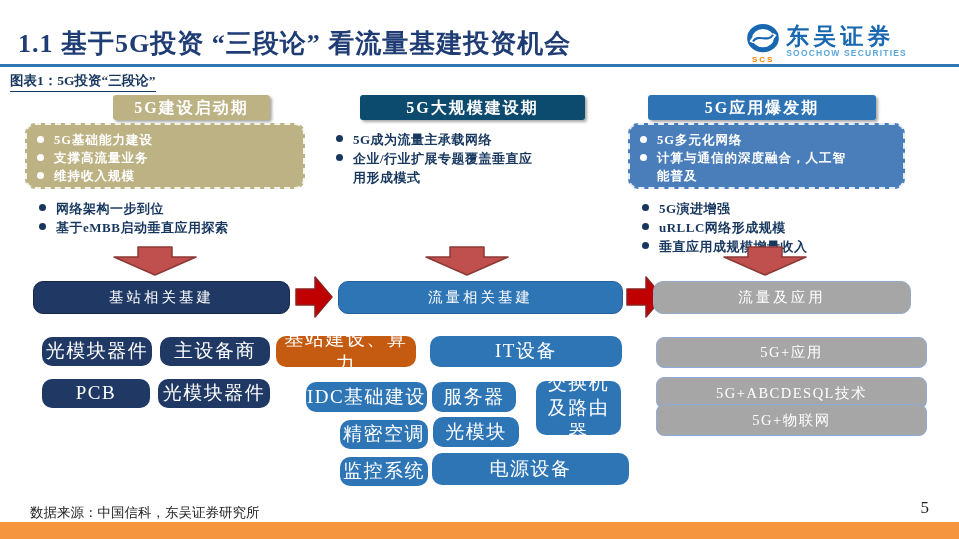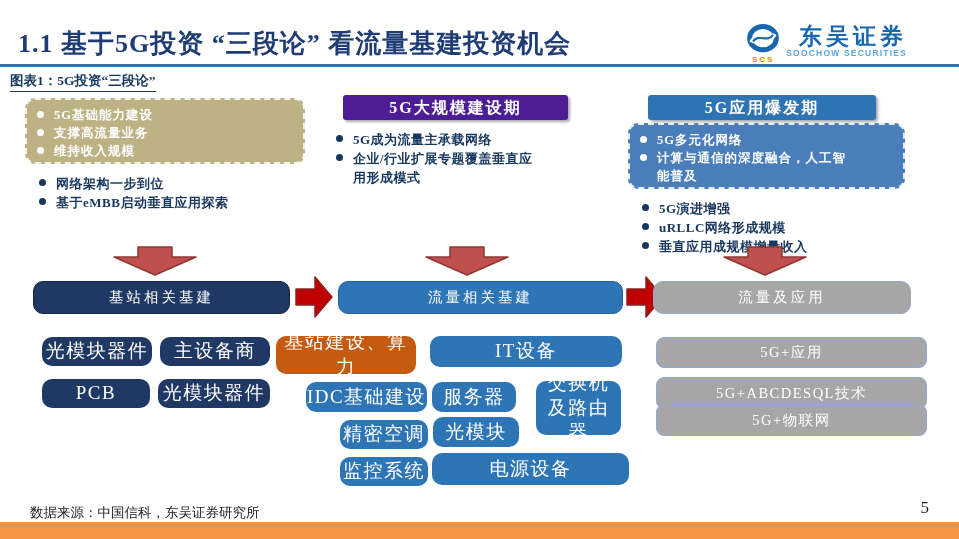--- a/index.html
+++ b/index.html
@@ -15,34 +15,34 @@
   }
   .title-rule { position:absolute; left:0; top:64px; width:959px; height:3px; background:#2E75B6; }
   .figure-label {
     position:absolute; left:10px; top:72px; font-size:13.5px; font-weight:bold;
     color:#17375E; border-bottom:1.5px solid #17375E; padding-bottom:1px;
   }
   .logo { position:absolute; right:52px; top:24px; display:flex; align-items:flex-start; gap:6px;
           font-family:"Liberation Sans","DejaVu Sans",sans-serif; }
   .logo-icon-wrap { display:flex; flex-direction:column; align-items:center; }
   .logo-scs { font-size:8px; font-weight:bold; color:#F08300; letter-spacing:2px; margin-top:-3px; }
-  .logo-cn { font-size:23px; font-weight:bold; color:#1767B1; letter-spacing:4px; line-height:24px;text-align:right; }
+  .logo-cn { font-size:23px; font-weight:bold; color:#1767B1; letter-spacing:4px; line-height:24px; }
   .logo-en { font-size:8.5px; font-weight:bold; color:#5BA6DC; letter-spacing:1.2px; }
   
   .stage { position:absolute; top:95px; }
   #stage1 { left:25px;  width:280px; }
   #stage2 { left:322px; width:286px; }
   #stage3 { left:628px; width:277px; }
   .stage-header {
     height:25px; line-height:25px; text-align:center; color:#ffffff;
     font-size:16px; font-weight:bold; letter-spacing:2px; border-radius:3px;
     box-shadow:2px 2px 3px rgba(0,0,0,0.35);
   }
   #stage1 .stage-header { width:157px; margin-left:88px; background:#BDB283; }
-  #stage2 .stage-header { width:225px; margin-left:21px; background:#4c1d95; }
+  #stage2 .stage-header { width:225px; margin-left:38px; background:#0c4a6e; }
   #stage3 .stage-header { width:228px; margin-left:20px; background:#2E74B5; }
   .stage-box {
     margin-top:3px; height:66px; border-radius:10px;
     border:2px dashed rgba(255,255,255,0.85); padding:6px 6px 4px 10px;
   }
   #stage1 .stage-box { background:#BDB283; }
   #stage2 .stage-box { background:#DD8C92; padding-top:12px; }
   #stage3 .stage-box { background:#4A7EBB; }
   .brow { display:flex; gap:10px; align-items:flex-start; }
   .dot { width:7px; height:7px; border-radius:50%; flex:0 0 auto; margin-top:5px; }
@@ -72,21 +72,21 @@
     font-size:19px; letter-spacing:1.5px; line-height:1.3;
   }
   .navy   { background:#1F3864; }
   .blue   { background:#2E75B6; }
   .orange { background:#C55A11; }
   .gray   { background:#A6A6A6; border:1.5px solid #8FAADC; border-radius:8px; font-size:14.5px; }
   #n1 { left:42px;  top:337px; width:110px; height:29px; }
   #n2 { left:160px; top:337px; width:110px; height:29px; }
   #n3 { left:42px;  top:379px; width:108px; height:29px; }
   #n4 { left:158px; top:379px; width:112px; height:29px; }
-  #o1 { left:276px; top:336px; width:140px; height:38px; }
+  #o1 { left:276px; top:336px; width:140px; height:31px; }
   #b1 { left:430px; top:336px; width:192px; height:31px; }
   #b2 { left:306px; top:382px; width:121px; height:30px; }
   #b3 { left:432px; top:382px; width:84px;  height:30px; }
   #b4 { left:536px; top:381px; width:85px;  height:54px; padding:2px 6px; }
   #b5 { left:340px; top:420px; width:88px;  height:29px; }
   #b6 { left:433px; top:417px; width:86px;  height:30px; }
   #b7 { left:340px; top:457px; width:88px;  height:29px; }
   #b8 { left:432px; top:453px; width:197px; height:32px; }
   #g1 { left:656px; top:337px; width:271px; height:31px; }
   #g2 { left:656px; top:377px; width:271px; height:32px; }
@@ -116,20 +116,21 @@
       </span>
       <span class="logo-scs">SCS</span>
     </div>
     <div>
       <div class="logo-cn">东吴证券</div>
       <div class="logo-en">SOOCHOW SECURITIES</div>
     </div>
   </div>
 
   <div class="stage" id="stage1">
+    <div class="stage-header">5G建设启动期</div>
     <div class="stage-box">
       <div class="brow">
           <span class="dot dot-white"></span>
           <span class="btext">5G基础能力建设</span>
         </div>
       <div class="brow">
           <span class="dot dot-white"></span>
           <span class="btext">支撑高流量业务</span>
         </div>
       <div class="brow">

